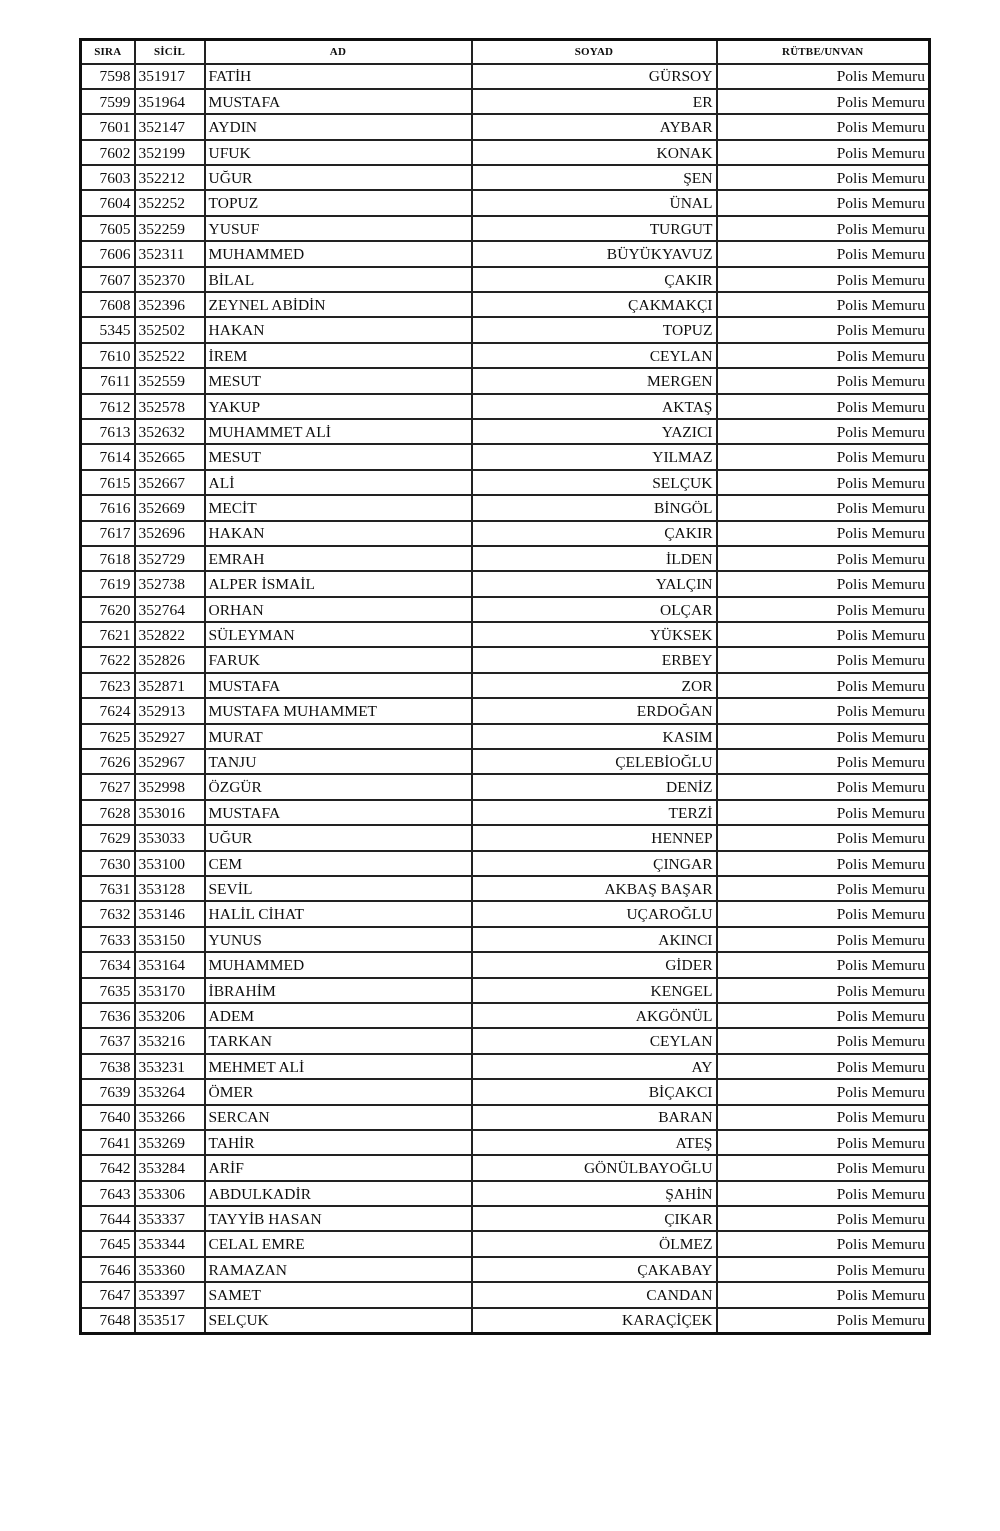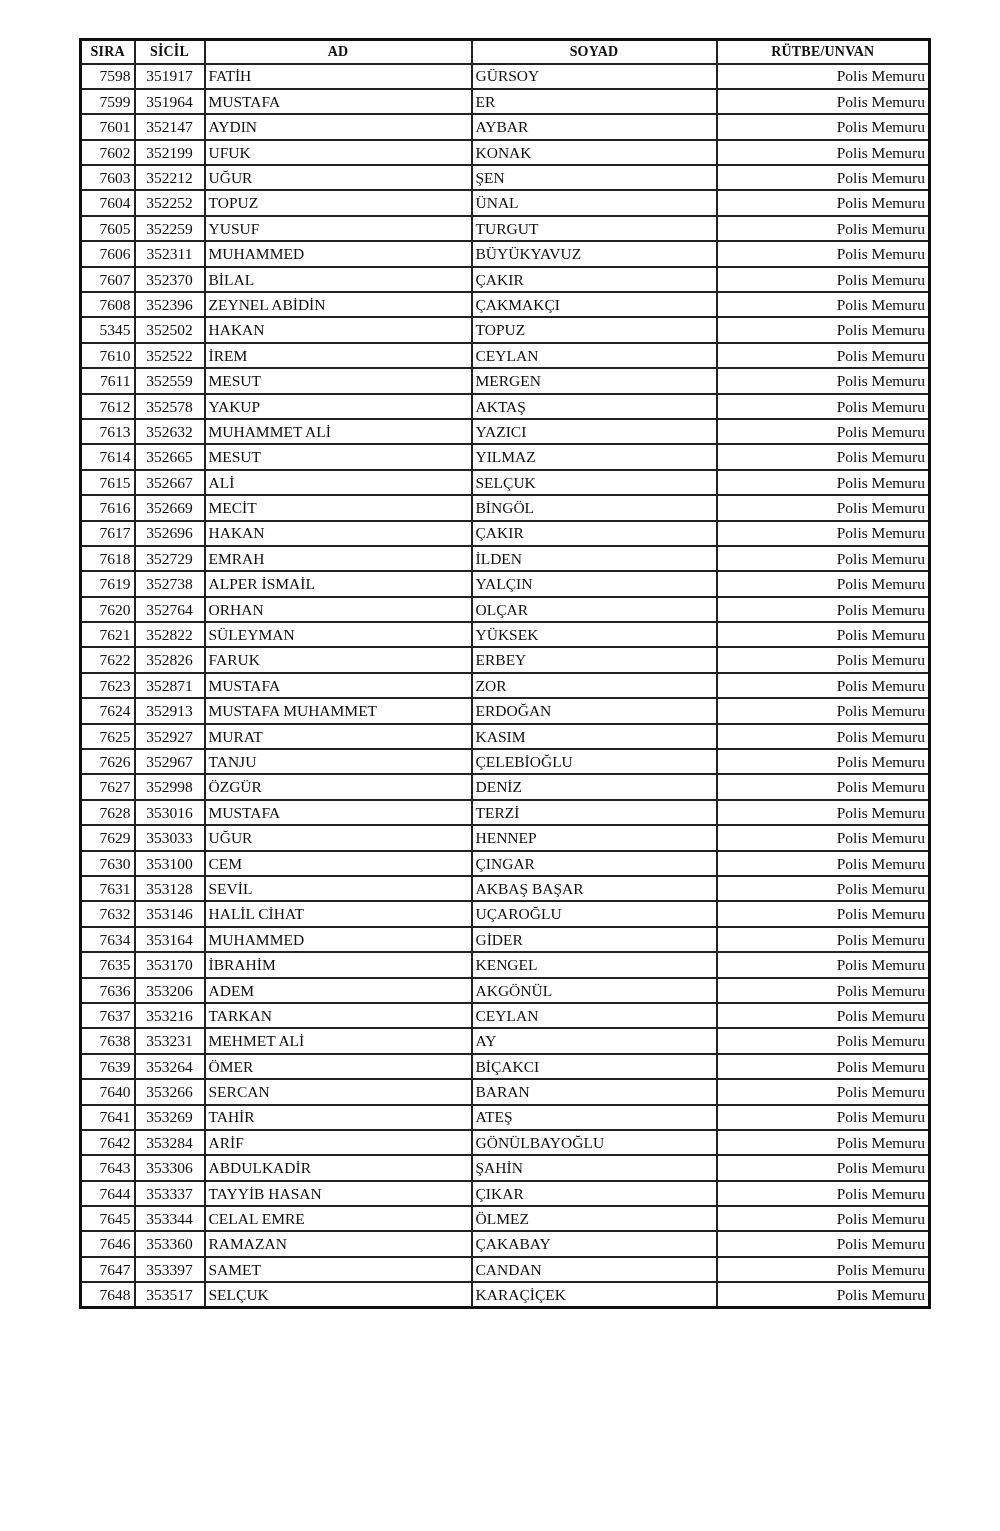--- a/index.html
+++ b/index.html
@@ -34,46 +34,45 @@
     overflow: hidden;
     white-space: nowrap;
     font-size: 15.5px;
     line-height: 1;
     box-sizing: border-box;
   }
   table.roster th {
     height: 24px;
     font-weight: bold;
     text-align: center;
-    font-size: 14px;
+    font-size: 11px;
     letter-spacing: 0.2px;
     padding: 2px 2px;
     margin-top: 43px;
   }
   table.roster td {
     height: 25.4px;
     padding: 2px 3px;
   }
   td.col-sira {
     text-align: right;
     padding-right: 8px;
     margin-top: 9px;
   }
   td.col-sicil {
-    text-align: center;
     padding-left: 1px;
     padding-right: 1px;
     margin-top: 13px;
   }
   td.col-ad {
     text-align: left;
     padding-left: 4px;
   }
   td.col-soyad {
-    text-align: left;
+    text-align: right;
     padding-left: 5px;
   }
   td.col-rutbe {
     text-align: right;
     padding-left: 8px;
   }
 </style>
 </head>
 <body>
 
@@ -328,20 +327,27 @@
           <td class="col-rutbe">Polis Memuru</td>
         </tr>
         <tr>
           <td class="col-sira">7632</td>
           <td class="col-sicil">353146</td>
           <td class="col-ad">HALİL CİHAT</td>
           <td class="col-soyad">UÇAROĞLU</td>
           <td class="col-rutbe">Polis Memuru</td>
         </tr>
         <tr>
+          <td class="col-sira">7633</td>
+          <td class="col-sicil">353150</td>
+          <td class="col-ad">YUNUS</td>
+          <td class="col-soyad">AKINCI</td>
+          <td class="col-rutbe">Polis Memuru</td>
+        </tr>
+        <tr>
           <td class="col-sira">7634</td>
           <td class="col-sicil">353164</td>
           <td class="col-ad">MUHAMMED</td>
           <td class="col-soyad">GİDER</td>
           <td class="col-rutbe">Polis Memuru</td>
         </tr>
         <tr>
           <td class="col-sira">7635</td>
           <td class="col-sicil">353170</td>
           <td class="col-ad">İBRAHİM</td>

